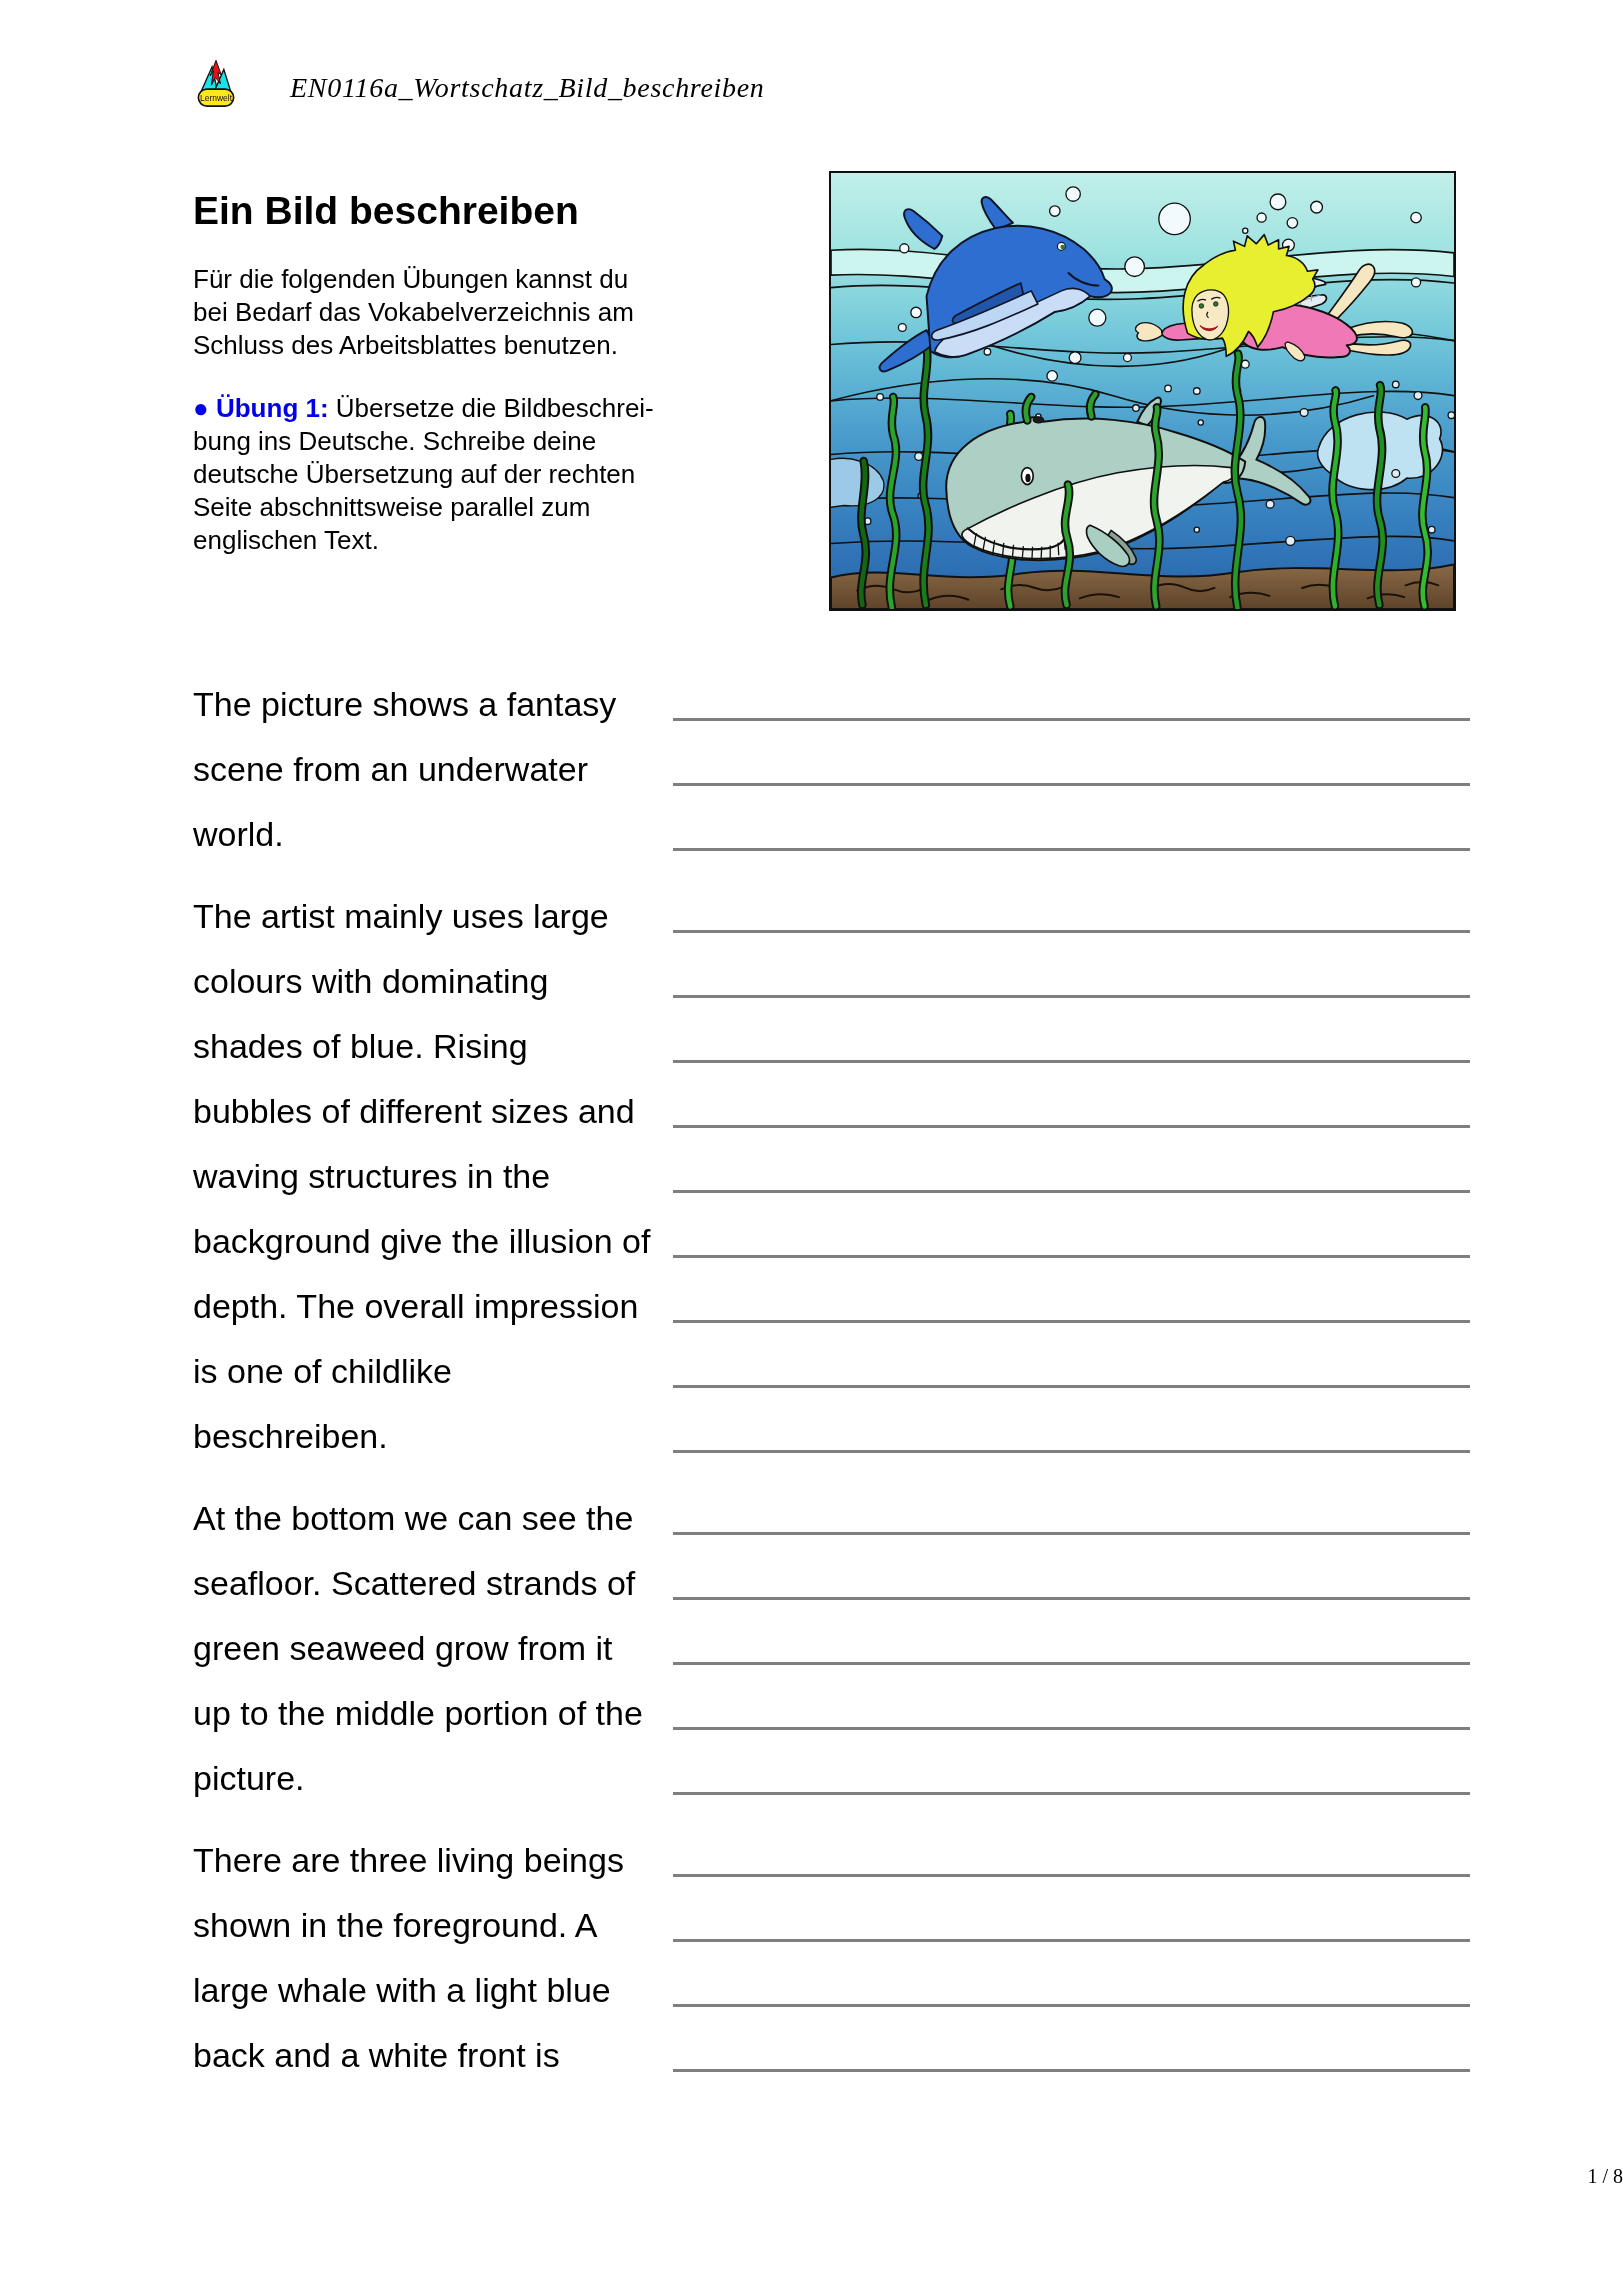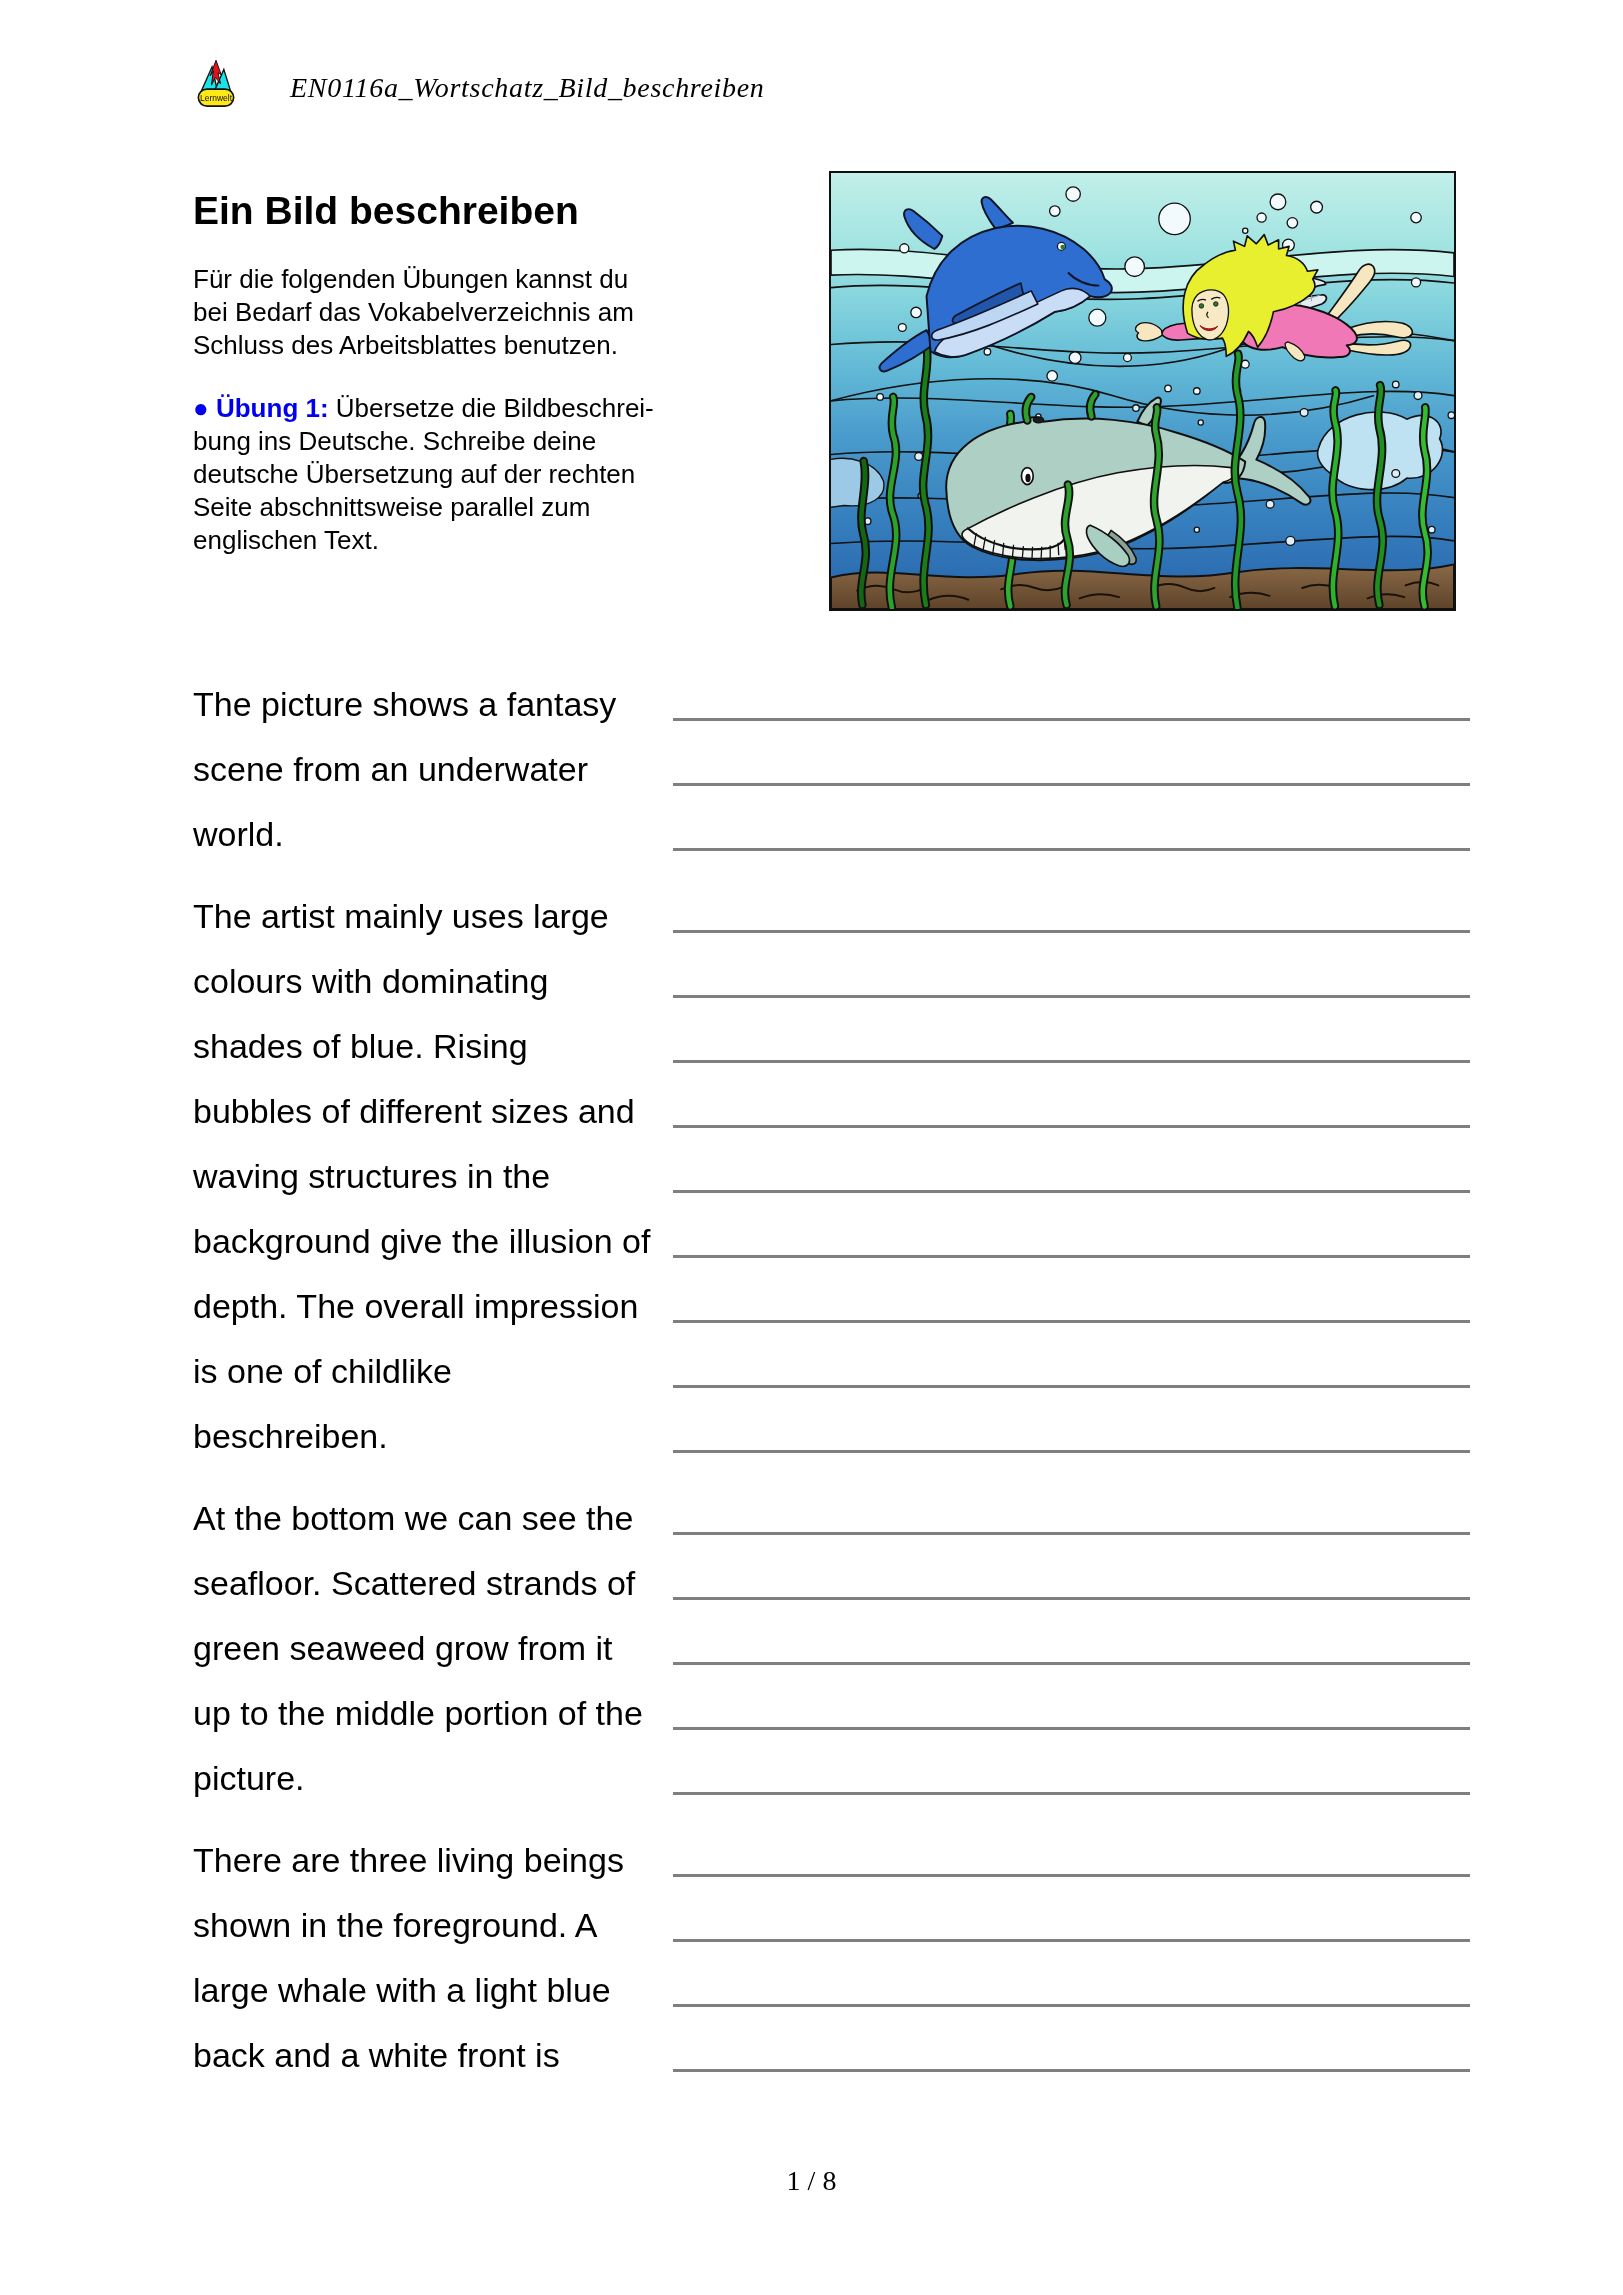--- a/index.html
+++ b/index.html
@@ -22,22 +22,22 @@
   #figure{
     left:829px;top:171px;width:623px;height:436px;
     border:2px solid #101010;background:#bfeee9;
   }
   #figure svg{display:block;}
   #worksheet{left:193px;top:672px;width:1277px;text-align:right;}
   .ws-para{margin:0 0 17px 0;}
   .ws-row{position:relative;height:65px;}
   .ws-text{position:absolute;left:0;top:0;line-height:65px;font-size:34px;white-space:nowrap;}
   .ws-line{position:absolute;left:480px;top:46px;width:797px;height:2.6px;background:#7f7f7f;}
-  #footer{left:0;top:2165px;width:1623px;text-align:center;
-    font-family:"Liberation Serif",serif;font-size:28px;}
+  #footer{left:0;top:2165px;width:1623px;text-align:right;
+    font-family:"Liberation Serif",serif;font-size:20px;}
 </style>
 </head>
 <body>
 
 <div class="abs" id="header-logo">
   <svg width="42" height="51" viewBox="0 0 64 78">
     <path d="M10,48 L26,12 L34,48 Z" fill="#17e3e8" stroke="#111" stroke-width="2"></path>
     <path d="M30,48 L44,16 L54,48 Z" fill="#17e3e8" stroke="#111" stroke-width="2"></path>
     <path d="M32,2 L40,24 L35,21 L39,38 L31,28 L25,40 L28,18 L23,26 Z" fill="#e3111a" stroke="#111" stroke-width="1.5"></path>
     <rect x="5" y="46" width="54" height="26" rx="13" fill="#ffe818" stroke="#111" stroke-width="2.5"></rect>

